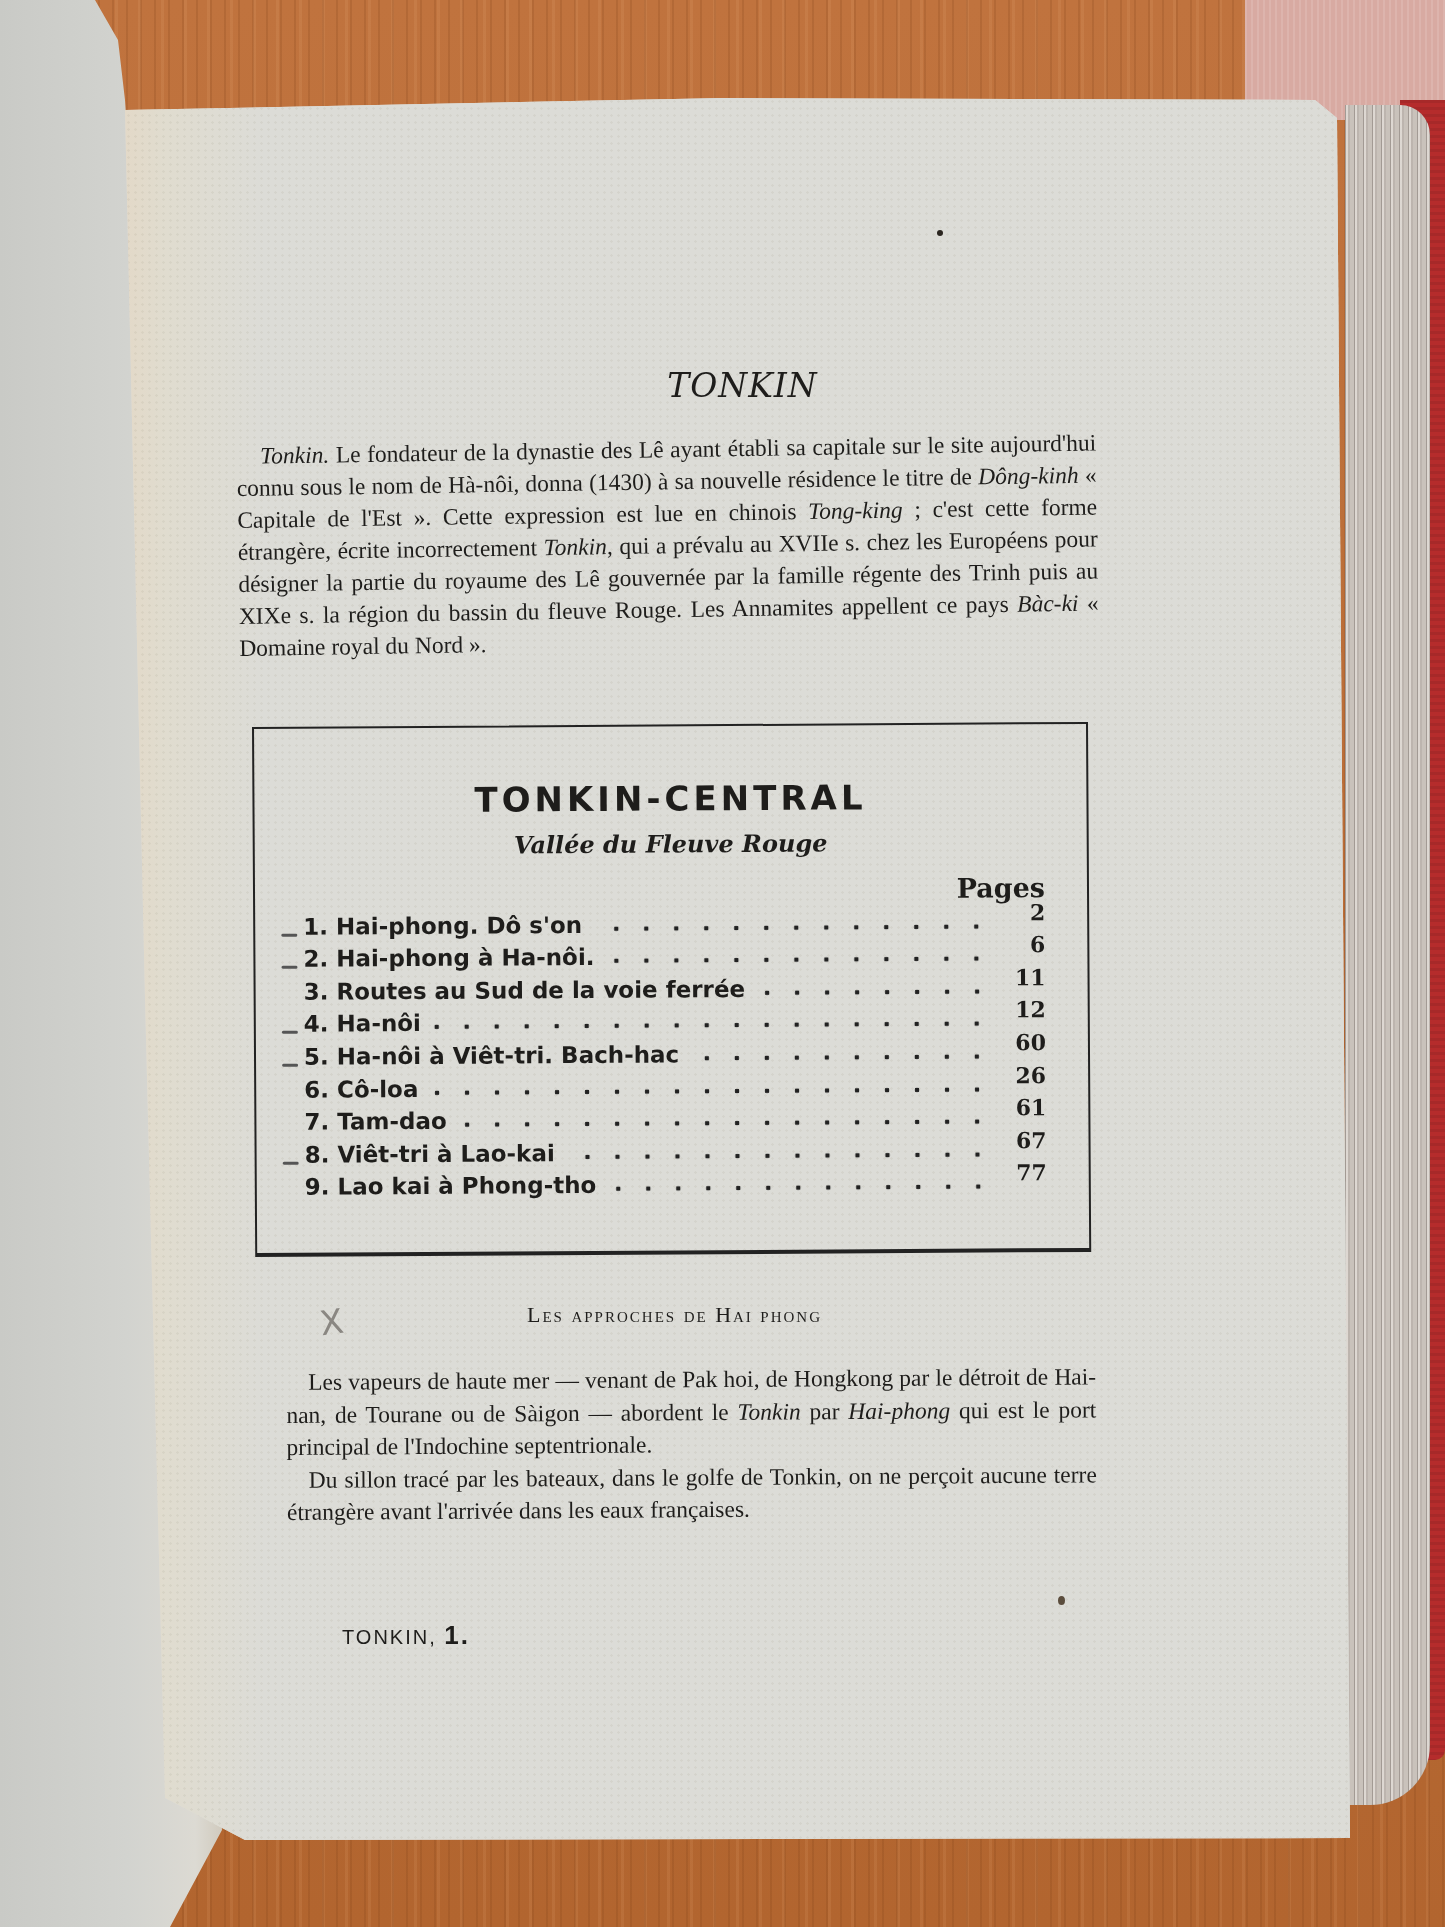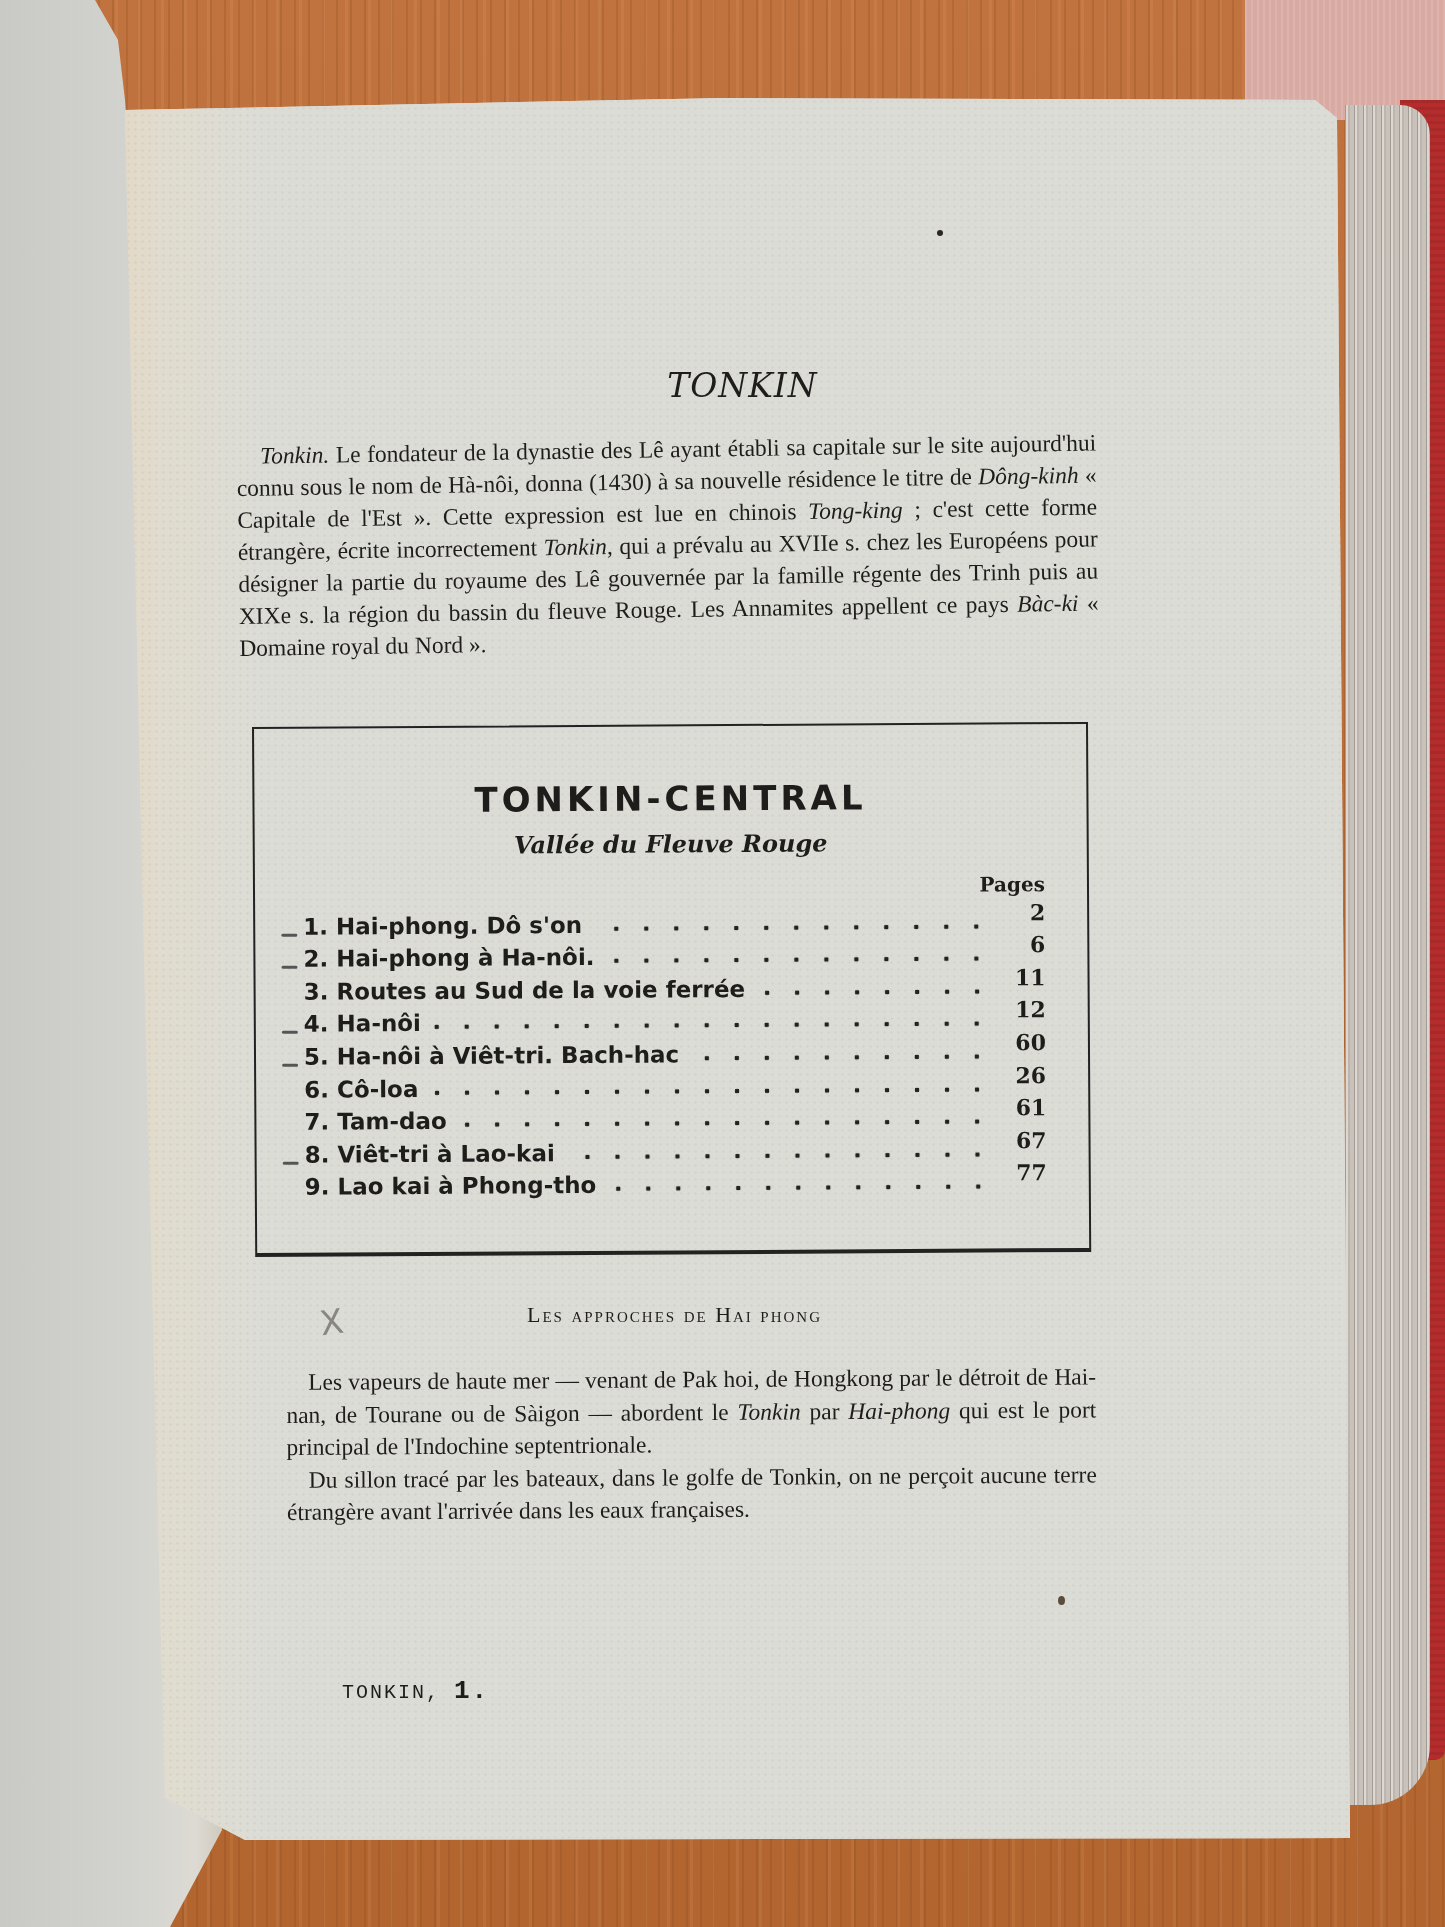--- a/index.html
+++ b/index.html
@@ -71,21 +71,21 @@
   .toc-title {
     position:absolute; left:0; right:0; top:52px; text-align:center;
     font-family:"DejaVu Sans", sans-serif; font-weight:bold; font-size:34px; letter-spacing:4px;
   }
   .toc-sub {
     position:absolute; left:0; right:0; top:103px; text-align:center;
     font-family:"DejaVu Serif", serif; font-style:italic; font-weight:bold; font-size:24px;
   }
   .toc-pages-label {
     position:absolute; right:42px; top:148px;
-    font-family:"DejaVu Serif", serif; font-weight:bold; font-size:20px;text-align:center;
+    font-family:"DejaVu Serif", serif; font-weight:bold; font-size:27px;text-align:center;
   }
   .toc-list { position:absolute; left:26px; right:42px; top:178px; margin:0; padding:0; list-style:none; }
   .toc-row {
     position:relative; height:32.6px; display:flex; align-items:flex-end;
     font-family:"DejaVu Sans", sans-serif; font-size:23px;
   }
   .toc-mark { width:22px; flex:0 0 22px; position:relative; }
   .toc-mark.on::before {
     content:""; position:absolute; left:0; top:-6px; width:16px; height:3px; background:#555; border-radius:2px;
   }
@@ -107,22 +107,22 @@
     font-family:"Liberation Serif", serif; font-size:22px; letter-spacing:2px; font-variant:small-caps;margin-left:40px;
   }
   .body-text {
     position:absolute; left:286px; top:1366px; width:810px;
     font-family:"Liberation Serif", serif; font-size:23.5px; line-height:32.5px; text-align:justify;
     transform:rotate(-0.4deg); transform-origin:left top;
   }
   .body-text p { margin:0; text-indent:22px; }
   .body-text i { font-style:italic; }
   .signature {
-    position:absolute; left:342px; top:1676px;
-    font-family:Liberation Mono, monospace; font-size:20px; letter-spacing:2px;
+    position:absolute; left:342px; top:1620px;
+    font-family:Liberation Sans, sans-serif; font-size:20px; letter-spacing:2px;
   }
   .signature b { font-size:26px; }
   .speck { position:absolute; border-radius:50%; background:#2b2620; }
 </style>
 </head>
 <body>
 
 <div class="cloth"></div>
 <div class="cover"></div>
 <div class="stack"></div>

